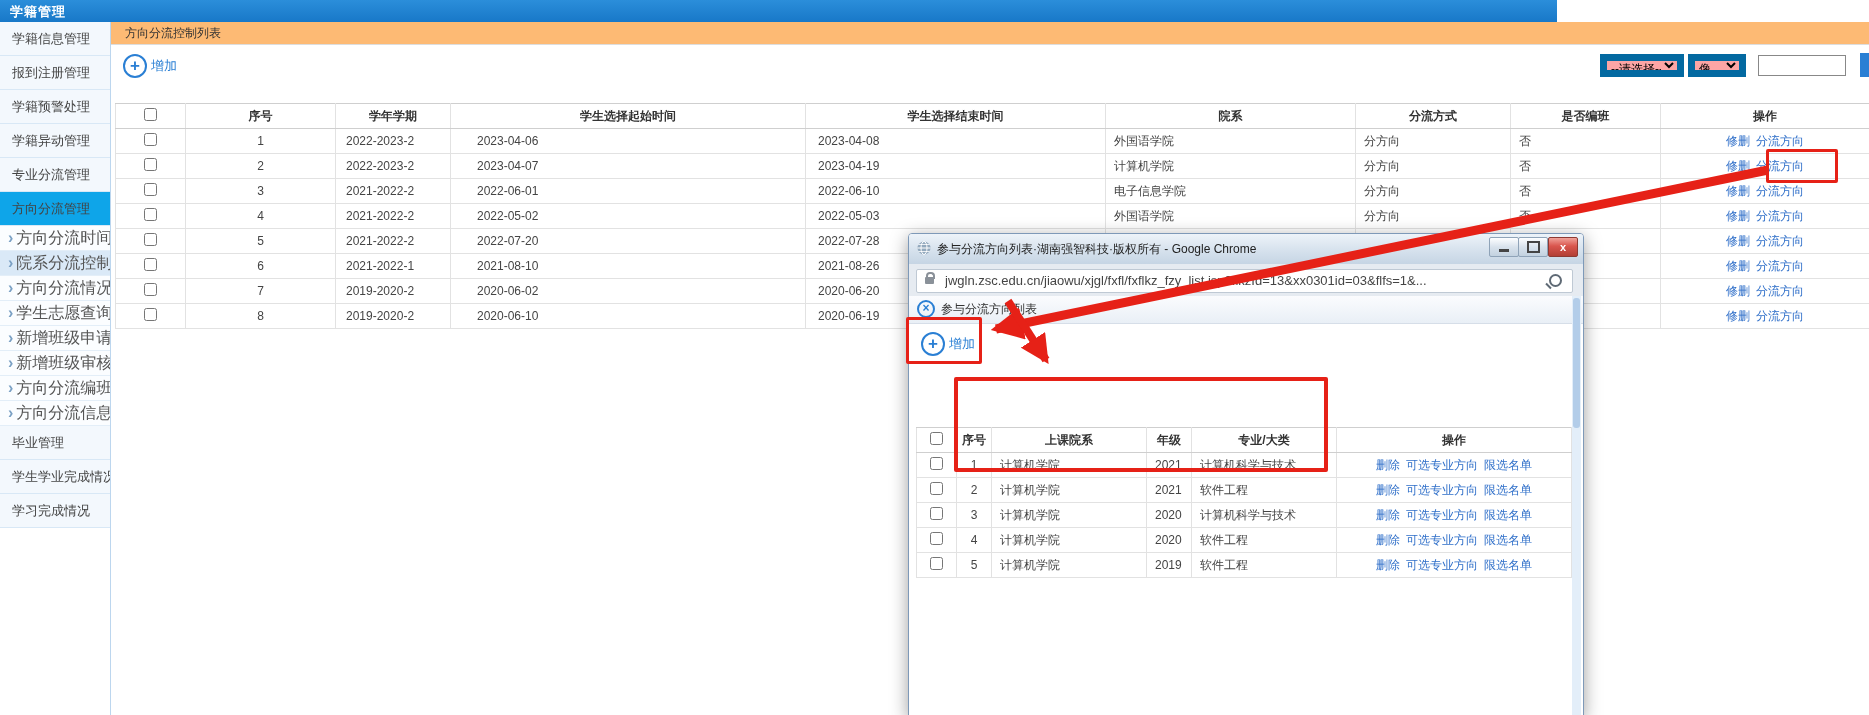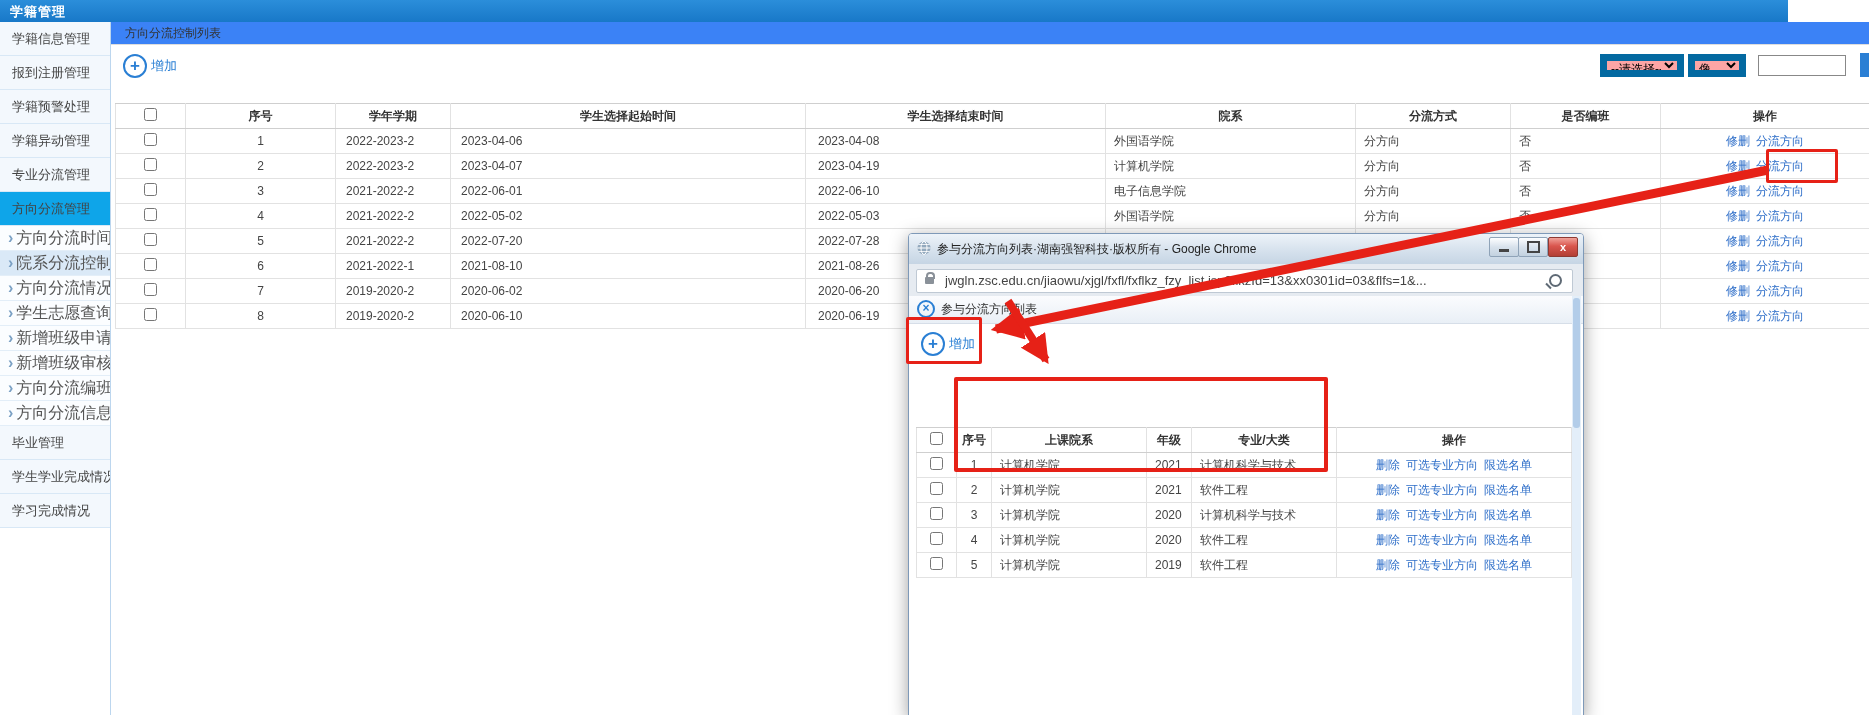--- a/index.html
+++ b/index.html
@@ -1,37 +1,37 @@
 <!DOCTYPE html>
 <html><head>
 <meta charset="utf-8">
 <style>
   html,body{margin:0;padding:0;}
   body{width:1869px;height:715px;overflow:hidden;background:#fff;
        font-family:"Liberation Sans","DejaVu Sans",sans-serif;font-size:12px;color:#333;position:relative;}
   .screen{position:absolute;left:0;top:0;width:1869px;height:715px;overflow:hidden;}
 
   
-  .topbar{position:absolute;left:0;top:0;width:1788px;height:22px;background:linear-gradient(#2b8eda,#1878c8);text-decoration:underline;}
+  .topbar{position:absolute;left:0;top:0;width:1557px;height:22px;background:linear-gradient(#2b8eda,#1878c8);text-decoration:underline;}
   .topbar .title{position:absolute;left:10px;top:3px;color:#fff;font-weight:bold;font-size:13px;letter-spacing:1px;}
   .tb-icon{position:absolute;left:1853px;top:3px;width:15px;height:15px;border:2px solid #fff;border-radius:50%;}
   .tb-icon:after{content:"";position:absolute;left:2px;top:6px;width:10px;height:2px;background:#fff;}
 
   
   .sidebar{position:absolute;left:0;top:22px;width:110px;height:693px;background:#fff;border-right:1px solid #bcd6ee;}
   .sb-main{height:33px;line-height:33px;padding-left:12px;background:#f3f8fd;border-bottom:1px solid #d8e8f6;
            font-size:13px;color:#444;cursor:pointer;white-space:nowrap;overflow:hidden;}
   .sb-main.active{background:#0ea5e9;}
   .sb-sub{height:24px;line-height:24px;padding-left:8px;background:#fbfdff;border-bottom:1px solid #e3eef8;
           font-size:16px;color:#555;cursor:pointer;white-space:nowrap;overflow:hidden;}
   .sb-sub.active{background:#dae9f7;}
   .sb-sub .arrow{color:#7aa0c4;margin-right:3px;font-weight:bold;}
 
   
-  .content-header{position:absolute;left:111px;top:22px;width:1758px;height:22px;background:#3b82f6;
+  .content-header{position:absolute;left:111px;top:22px;width:1758px;height:22px;background:#fdba74;
                   border-bottom:1px solid #ddd;line-height:22px;}
   .content-header .pt{margin-left:14px;color:#333;font-size:12px;}
 
   
   .add-btn{position:absolute;left:123px;top:54px;display:flex;align-items:center;cursor:pointer;}
   .plus-circle{display:inline-flex;align-items:center;justify-content:center;width:20px;height:20px;border:2px solid #2a7fd4;
                border-radius:50%;color:#2a7fd4;font-size:17px;font-weight:bold;line-height:18px;}
   .add-btn .lbl{color:#2a7fd4;font-size:13px;margin-left:4px;}
   .filterbar select{position:absolute;top:54px;height:23px;font-size:12px;border:7px solid #0369a1;background:#fca5a5;}
   .filterbar input{position:absolute;top:55px;height:19px;border:1px solid #888;font-size:12px;padding:0 3px;}
@@ -41,21 +41,21 @@
   .filter-go{position:absolute;left:1860px;top:53px;width:12px;height:24px;background:#2a7fd4;}
 
   
   table.grid{border-collapse:collapse;table-layout:fixed;background:#fff;}
   table.grid th,table.grid td{border:1px solid #e2e2e2;height:24px;padding:0;font-size:12px;overflow:hidden;white-space:nowrap;}
   table.grid th{border-top:1px solid #cfcfcf;border-bottom:1px solid #cfcfcf;font-weight:bold;color:#333;text-align:center;}
   table.grid td{color:#444;text-align:left;padding-left:8px;}
   table.grid td.c{text-align:center;padding-left:0;}
   table.grid a{color:#2f6fc9;text-decoration:none;margin:0 3px;cursor:pointer;}
   #mainTable{position:absolute;left:115px;top:103px;width:1754px;}
-  #mainTable td.term{padding-left:10px;margin-top:24px;} #mainTable td.start{padding-left:10px;} #mainTable td.end{padding-left:12px;}
+  #mainTable td.term{padding-left:10px;margin-top:24px;} #mainTable td.start{padding-left:26px;} #mainTable td.end{padding-left:12px;}
   input[type=checkbox]{width:13px;height:13px;margin:0;}
 
   
   .popup{position:absolute;left:908px;top:233px;width:674px;height:482px;border:1px solid #7e99b8;border-radius:4px 4px 0 0;
          box-shadow:0 4px 18px rgba(0,0,0,.38);background:#fff;}
   .pt-bar{position:absolute;left:0;top:0;right:0;height:30px;border-radius:3px 3px 0 0;
           background:linear-gradient(#edf3f9,#d4e0ec 60%,#c6d5e4);border-bottom:1px solid #a8bccf;}
   .pt-title{position:absolute;left:28px;top:7px;font-size:12px;color:#222;white-space:nowrap;}
   .pt-globe{position:absolute;left:8px;top:7px;}
   .winbtn{position:absolute;top:3px;width:28px;height:18px;border:1px solid #8fa3b8;border-radius:2px;

